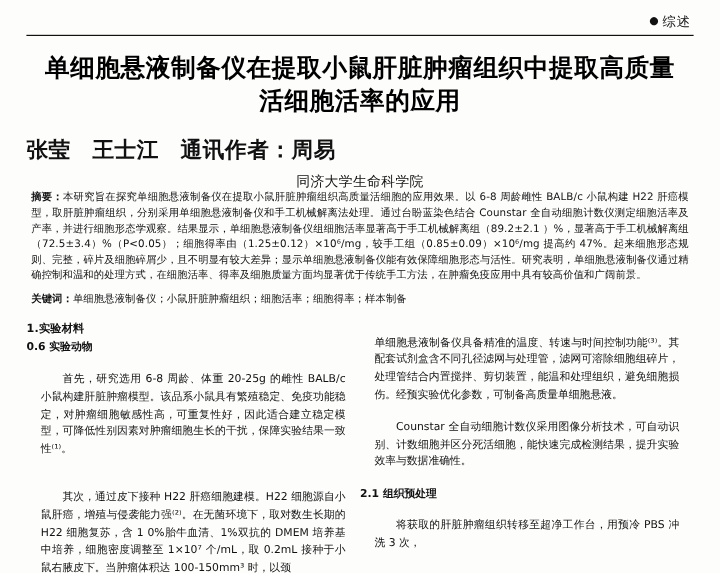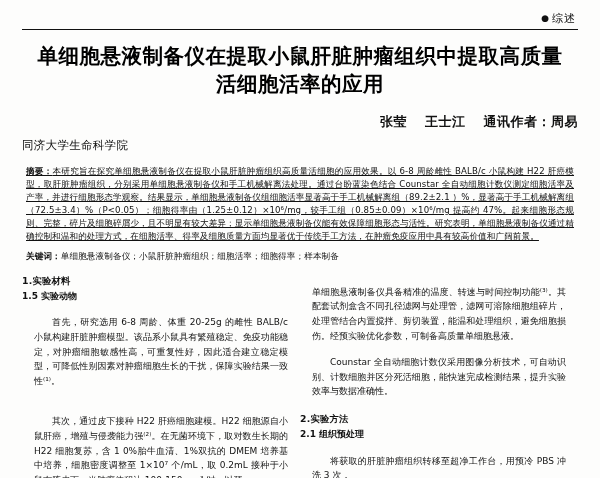--- a/index.html
+++ b/index.html
@@ -56,46 +56,46 @@
     line-height: 1.38;
     letter-spacing: 0.5px;
     margin: 12px 6px 0 6px;
     color: #000000;
   }
   .title .line2 {
     display: block;
   }
   
   .authors {
-    text-align: right;
+    text-align: left;
     margin-top: 14px;
-    font-size: 13px;
+    font-size: 18px;
     font-weight: bold;
     font-family: "DejaVu Serif", serif;
     letter-spacing: 0.5px;
   }
   .authors span.sep {
     display: inline-block;
     width: 18px;
   }
   .affil {
+    text-align: center;
     margin-top: 7px;
     font-size: 11.5px;
     font-family: Liberation Sans, sans-serif;
     letter-spacing: 0.3px;
   }
   
   .abstract {
-    margin: 12px 4px 0 4px;
+    margin: 0 4px 0 4px;
     font-size: 8.6px;
     line-height: 1.52;
     text-align: justify;
     text-justify: inter-character;
     letter-spacing: 0.1px;
-    text-decoration: underline;
   }
   .abstract .lead {
     font-weight: bold;
   }
   .keywords {
     margin: 7px 4px 0 4px;
     font-size: 8.6px;
     line-height: 1.5;
     letter-spacing: 0.1px;
   }
@@ -161,29 +161,28 @@
   </div>
 
   <div class="keywords">
     <span class="lead">关键词：</span><span>单细胞悬液制备仪；小鼠肝脏肿瘤组织；细胞活率；细胞得率；样本制备</span>
   </div>
 
   <div class="columns">
 
     <div class="col">
       <div class="sec-h">1.实验材料</div>
-      <div class="sub-h">1.5 实验动物</div>
+      <div class="sub-h">0.6 实验动物</div>
       <p class="para">首先，研究选用 6-8 周龄、体重 20-25g 的雌性 BALB/c 小鼠构建肝脏肿瘤模型。该品系小鼠具有繁殖稳定、免疫功能稳定，对肿瘤细胞敏感性高，可重复性好，因此适合建立稳定模型，可降低性别因素对肿瘤细胞生长的干扰，保障实验结果一致性⁽¹⁾。</p>
       <div class="spacer-sm"></div>
       <p class="para">其次，通过皮下接种 H22 肝癌细胞建模。H22 细胞源自小鼠肝癌，增殖与侵袭能力强⁽²⁾。在无菌环境下，取对数生长期的 H22 细胞复苏，含 1 0%胎牛血清、1%双抗的 DMEM 培养基中培养，细胞密度调整至 1×10⁷ 个/mL，取 0.2mL 接种于小鼠右腋皮下。当肿瘤体积达 100-150mm³ 时，以颈</p>
     </div>
 
     <div class="col">
       <p class="para noind">单细胞悬液制备仪具备精准的温度、转速与时间控制功能⁽³⁾。其配套试剂盒含不同孔径滤网与处理管，滤网可溶除细胞组碎片，处理管结合内置搅拌、剪切装置，能温和处理组织，避免细胞损伤。经预实验优化参数，可制备高质量单细胞悬液。</p>
       <p class="para">Counstar 全自动细胞计数仪采用图像分析技术，可自动识别、计数细胞并区分死活细胞，能快速完成检测结果，提升实验效率与数据准确性。</p>
-      <div class="sec-h">2.实验方法</div>
       <div class="sub-h">2.1 组织预处理</div>
       <p class="para">将获取的肝脏肿瘤组织转移至超净工作台，用预冷 PBS 冲洗 3 次，</p>
     </div>
 
   </div>
 
 </div>
 
 </body></html>

